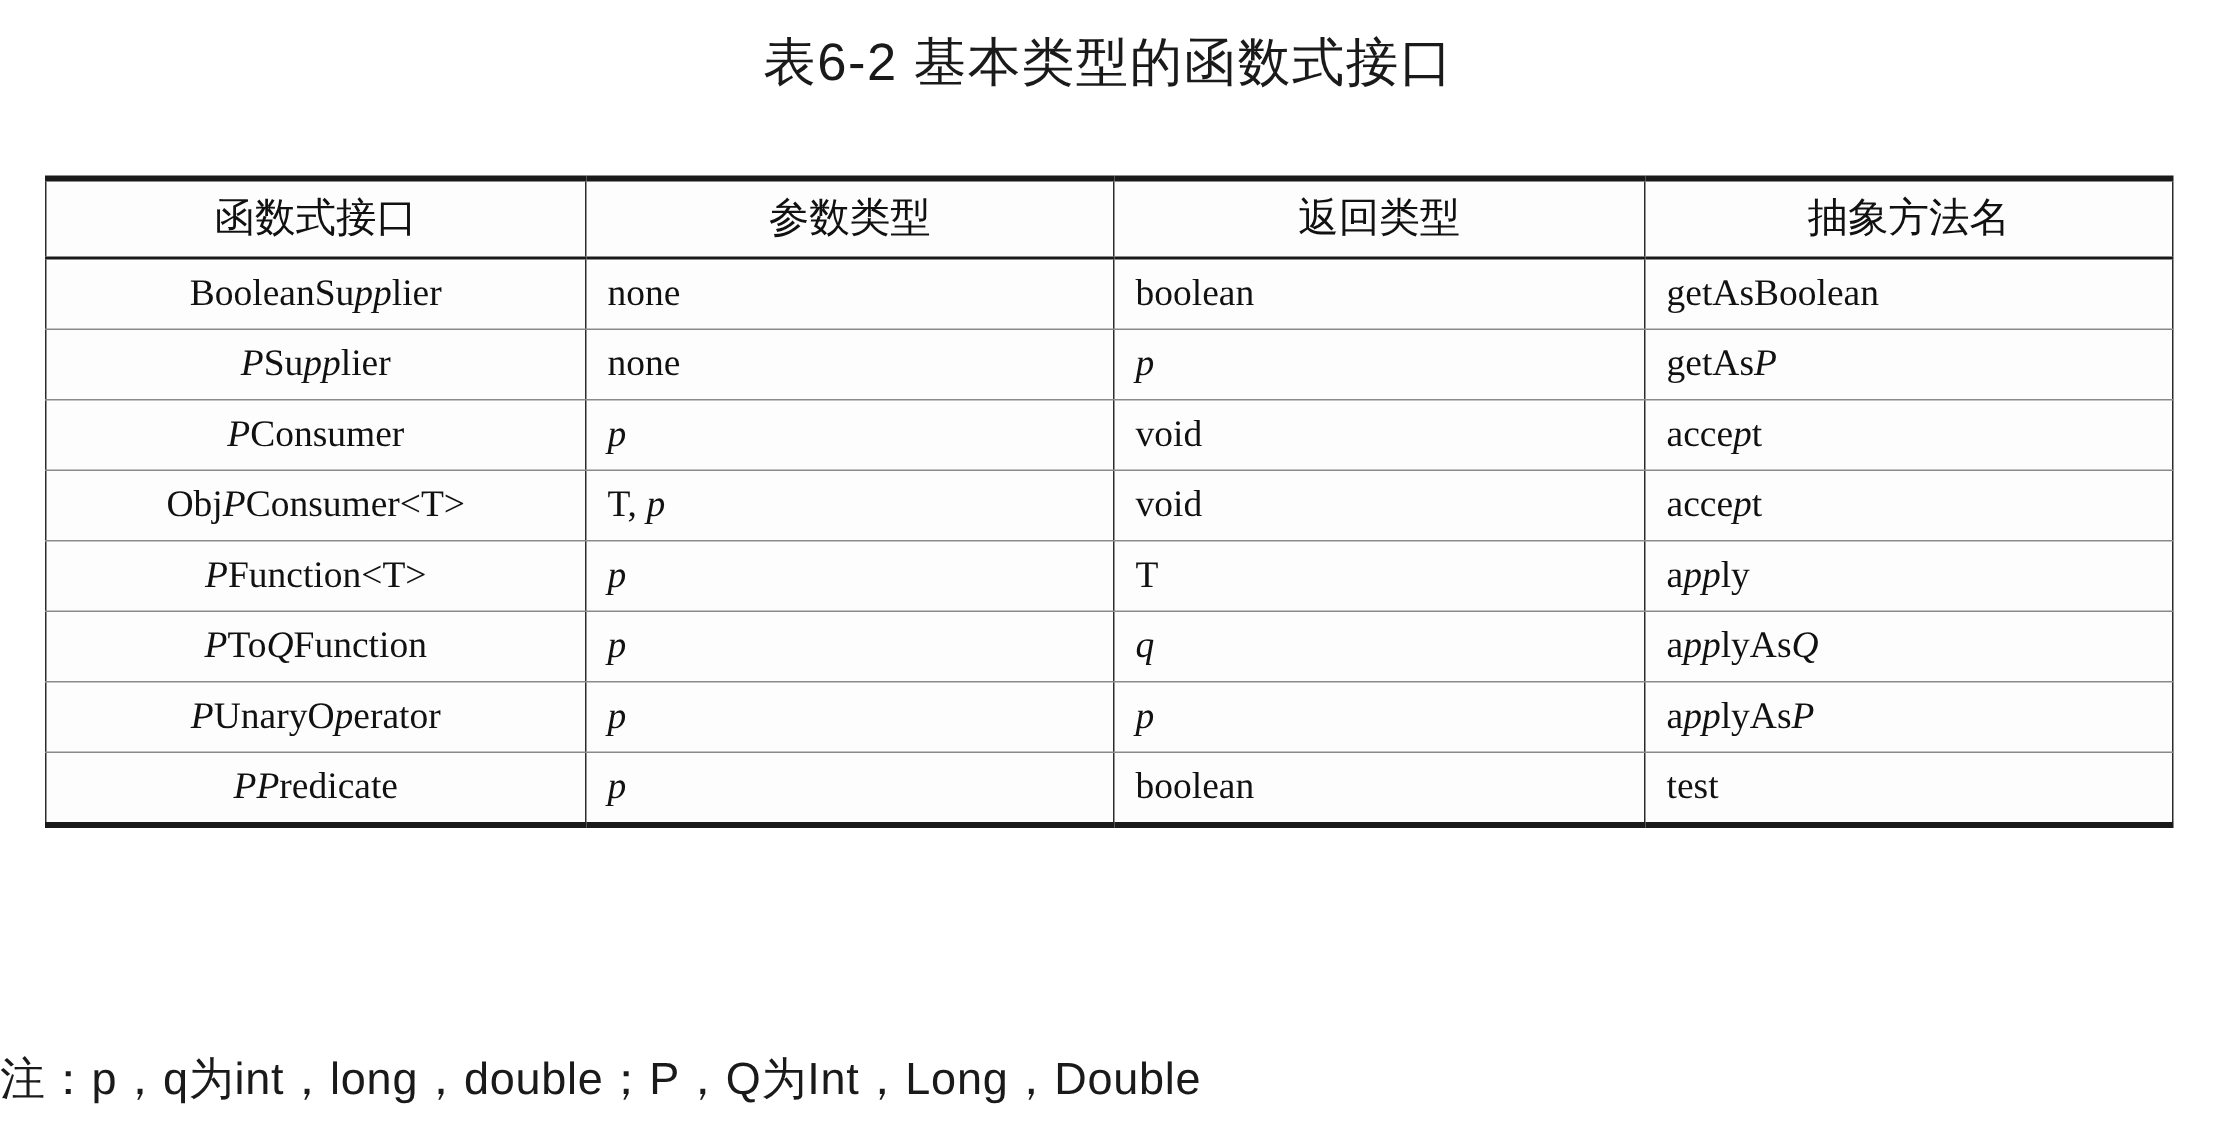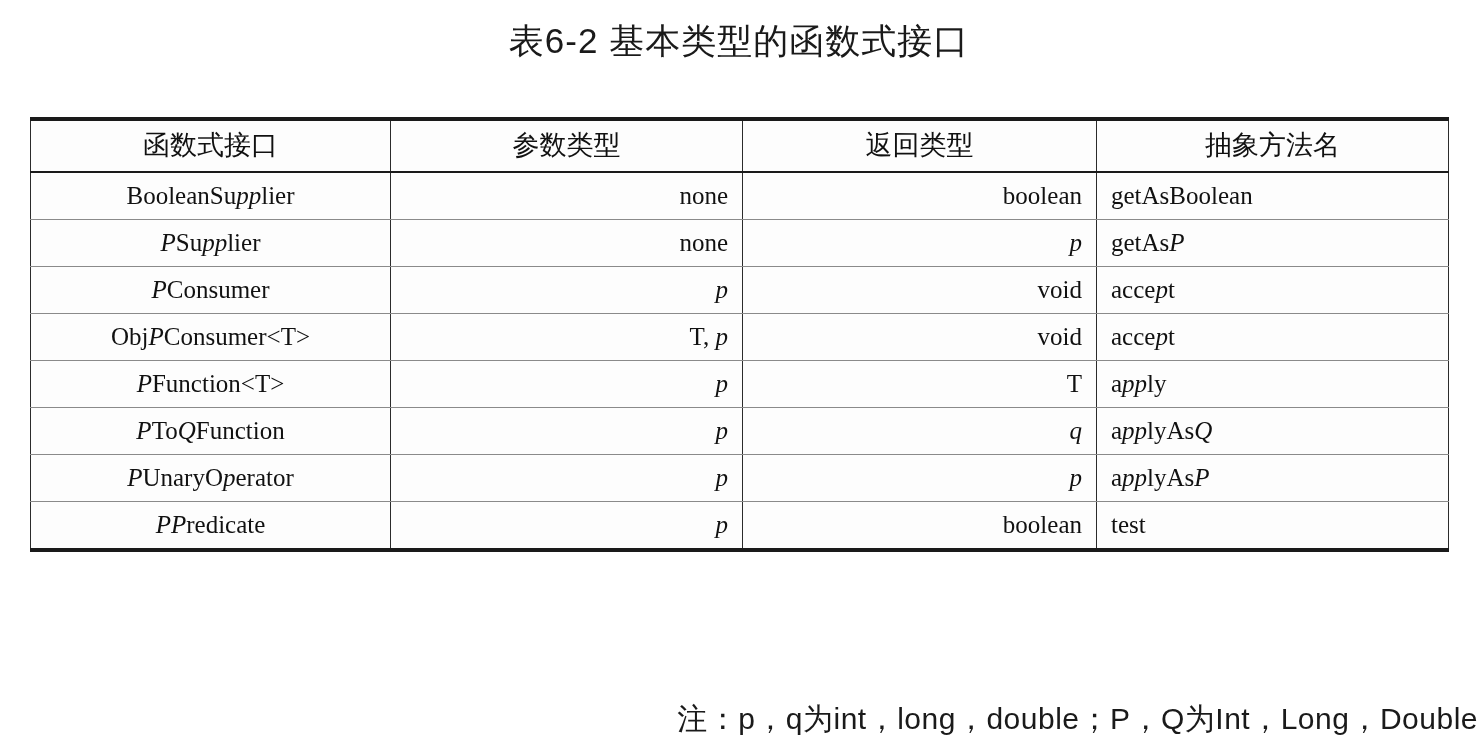--- a/index.html
+++ b/index.html
@@ -56,36 +56,36 @@
     font-weight: 400;
     border-top: 4px solid #1a1a1a;
     border-bottom: 2px solid #1a1a1a;
     padding-top: 8px;
     padding-bottom: 8px;
   }
   table.ft tbody tr:last-child td {
     border-bottom: 4px solid #1a1a1a;
   }
   table.ft td.c0 { text-align: center; }
-  table.ft td.c1, table.ft td.c2, table.ft td.c3 { text-align: right; }
+  table.ft td.c1, table.ft td.c2, table.ft td.c3 { text-align: left; }
   table.ft td.c3 { text-align: left; }
   .col0 { width: 360px; }
   .col1 { width: 352px; }
   .col2 { width: 354px; }
   .col3 { width: 352px; }
   em.it {
     font-style: italic;
     font-family: "Liberation Serif", serif;
   }
   .note {
     position: absolute;
     left: 0;
     right: 0;
     bottom: 14px;
-    text-align: right;
+    text-align: left;
     font-family: "Liberation Sans", sans-serif;
     font-size: 30px;
     color: #1a1a1a;
     letter-spacing: 0.5px;
   }
 </style>
 </head>
 <body>
 
 <div class="page">

